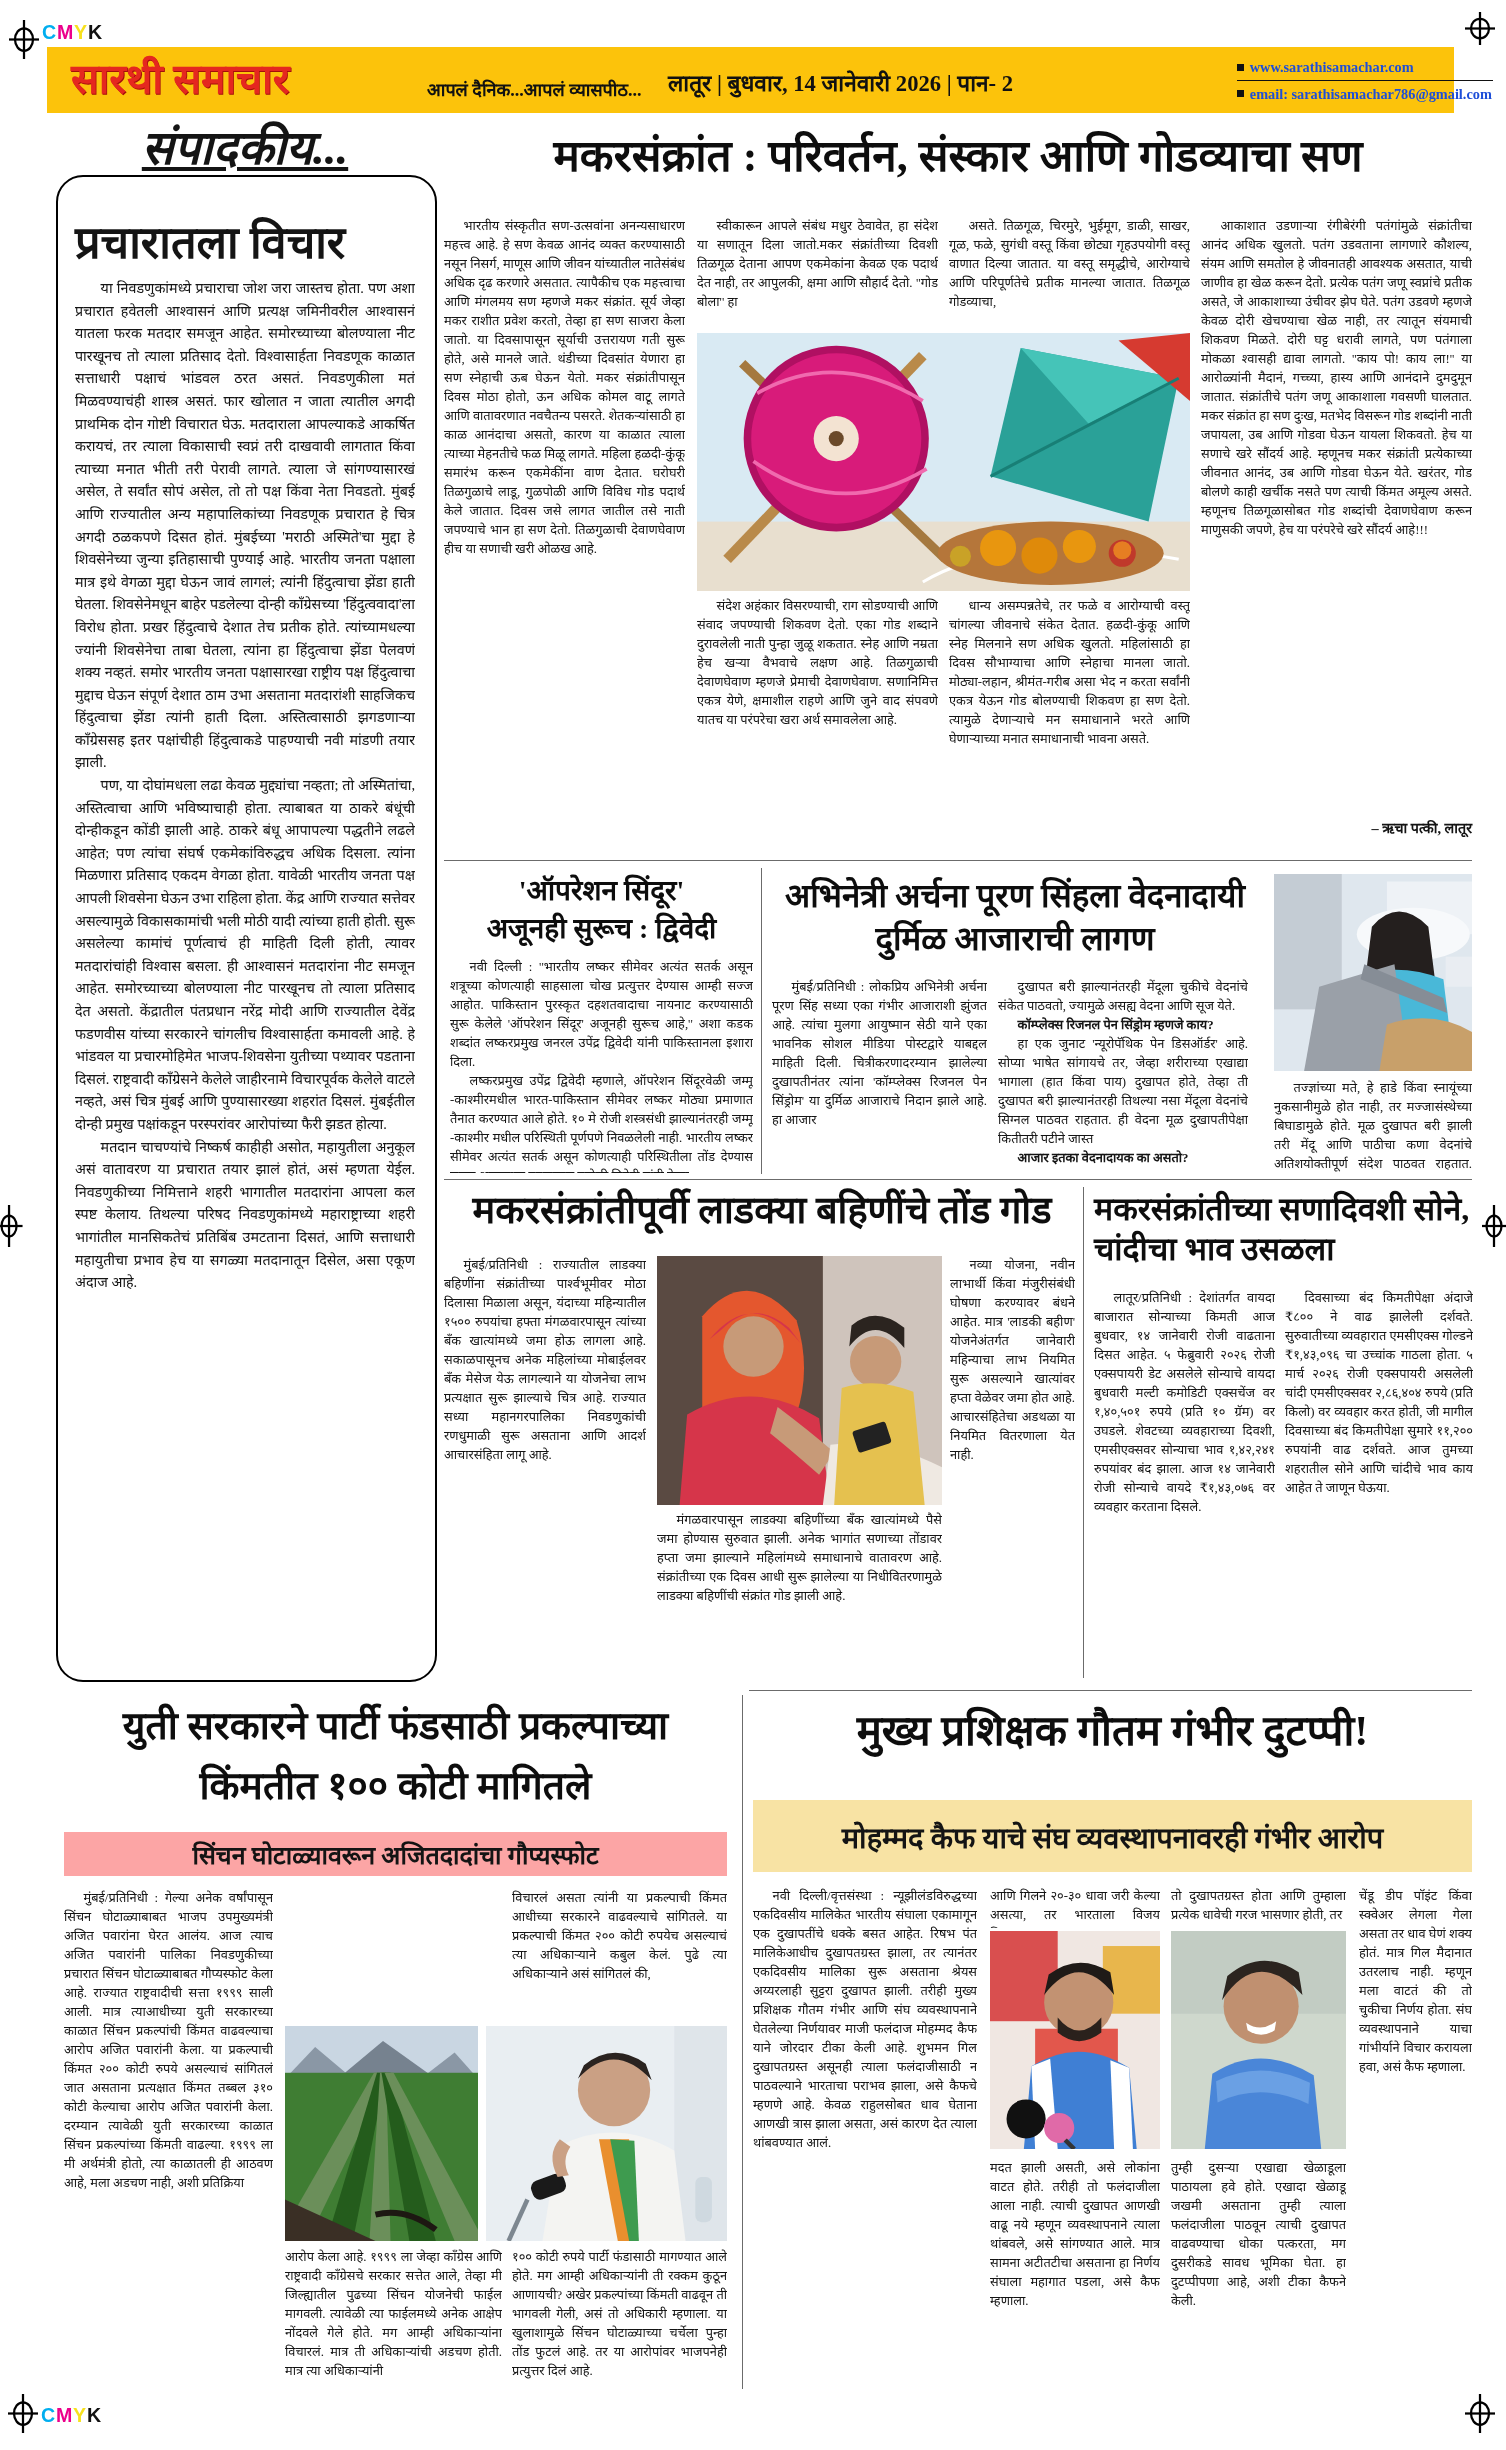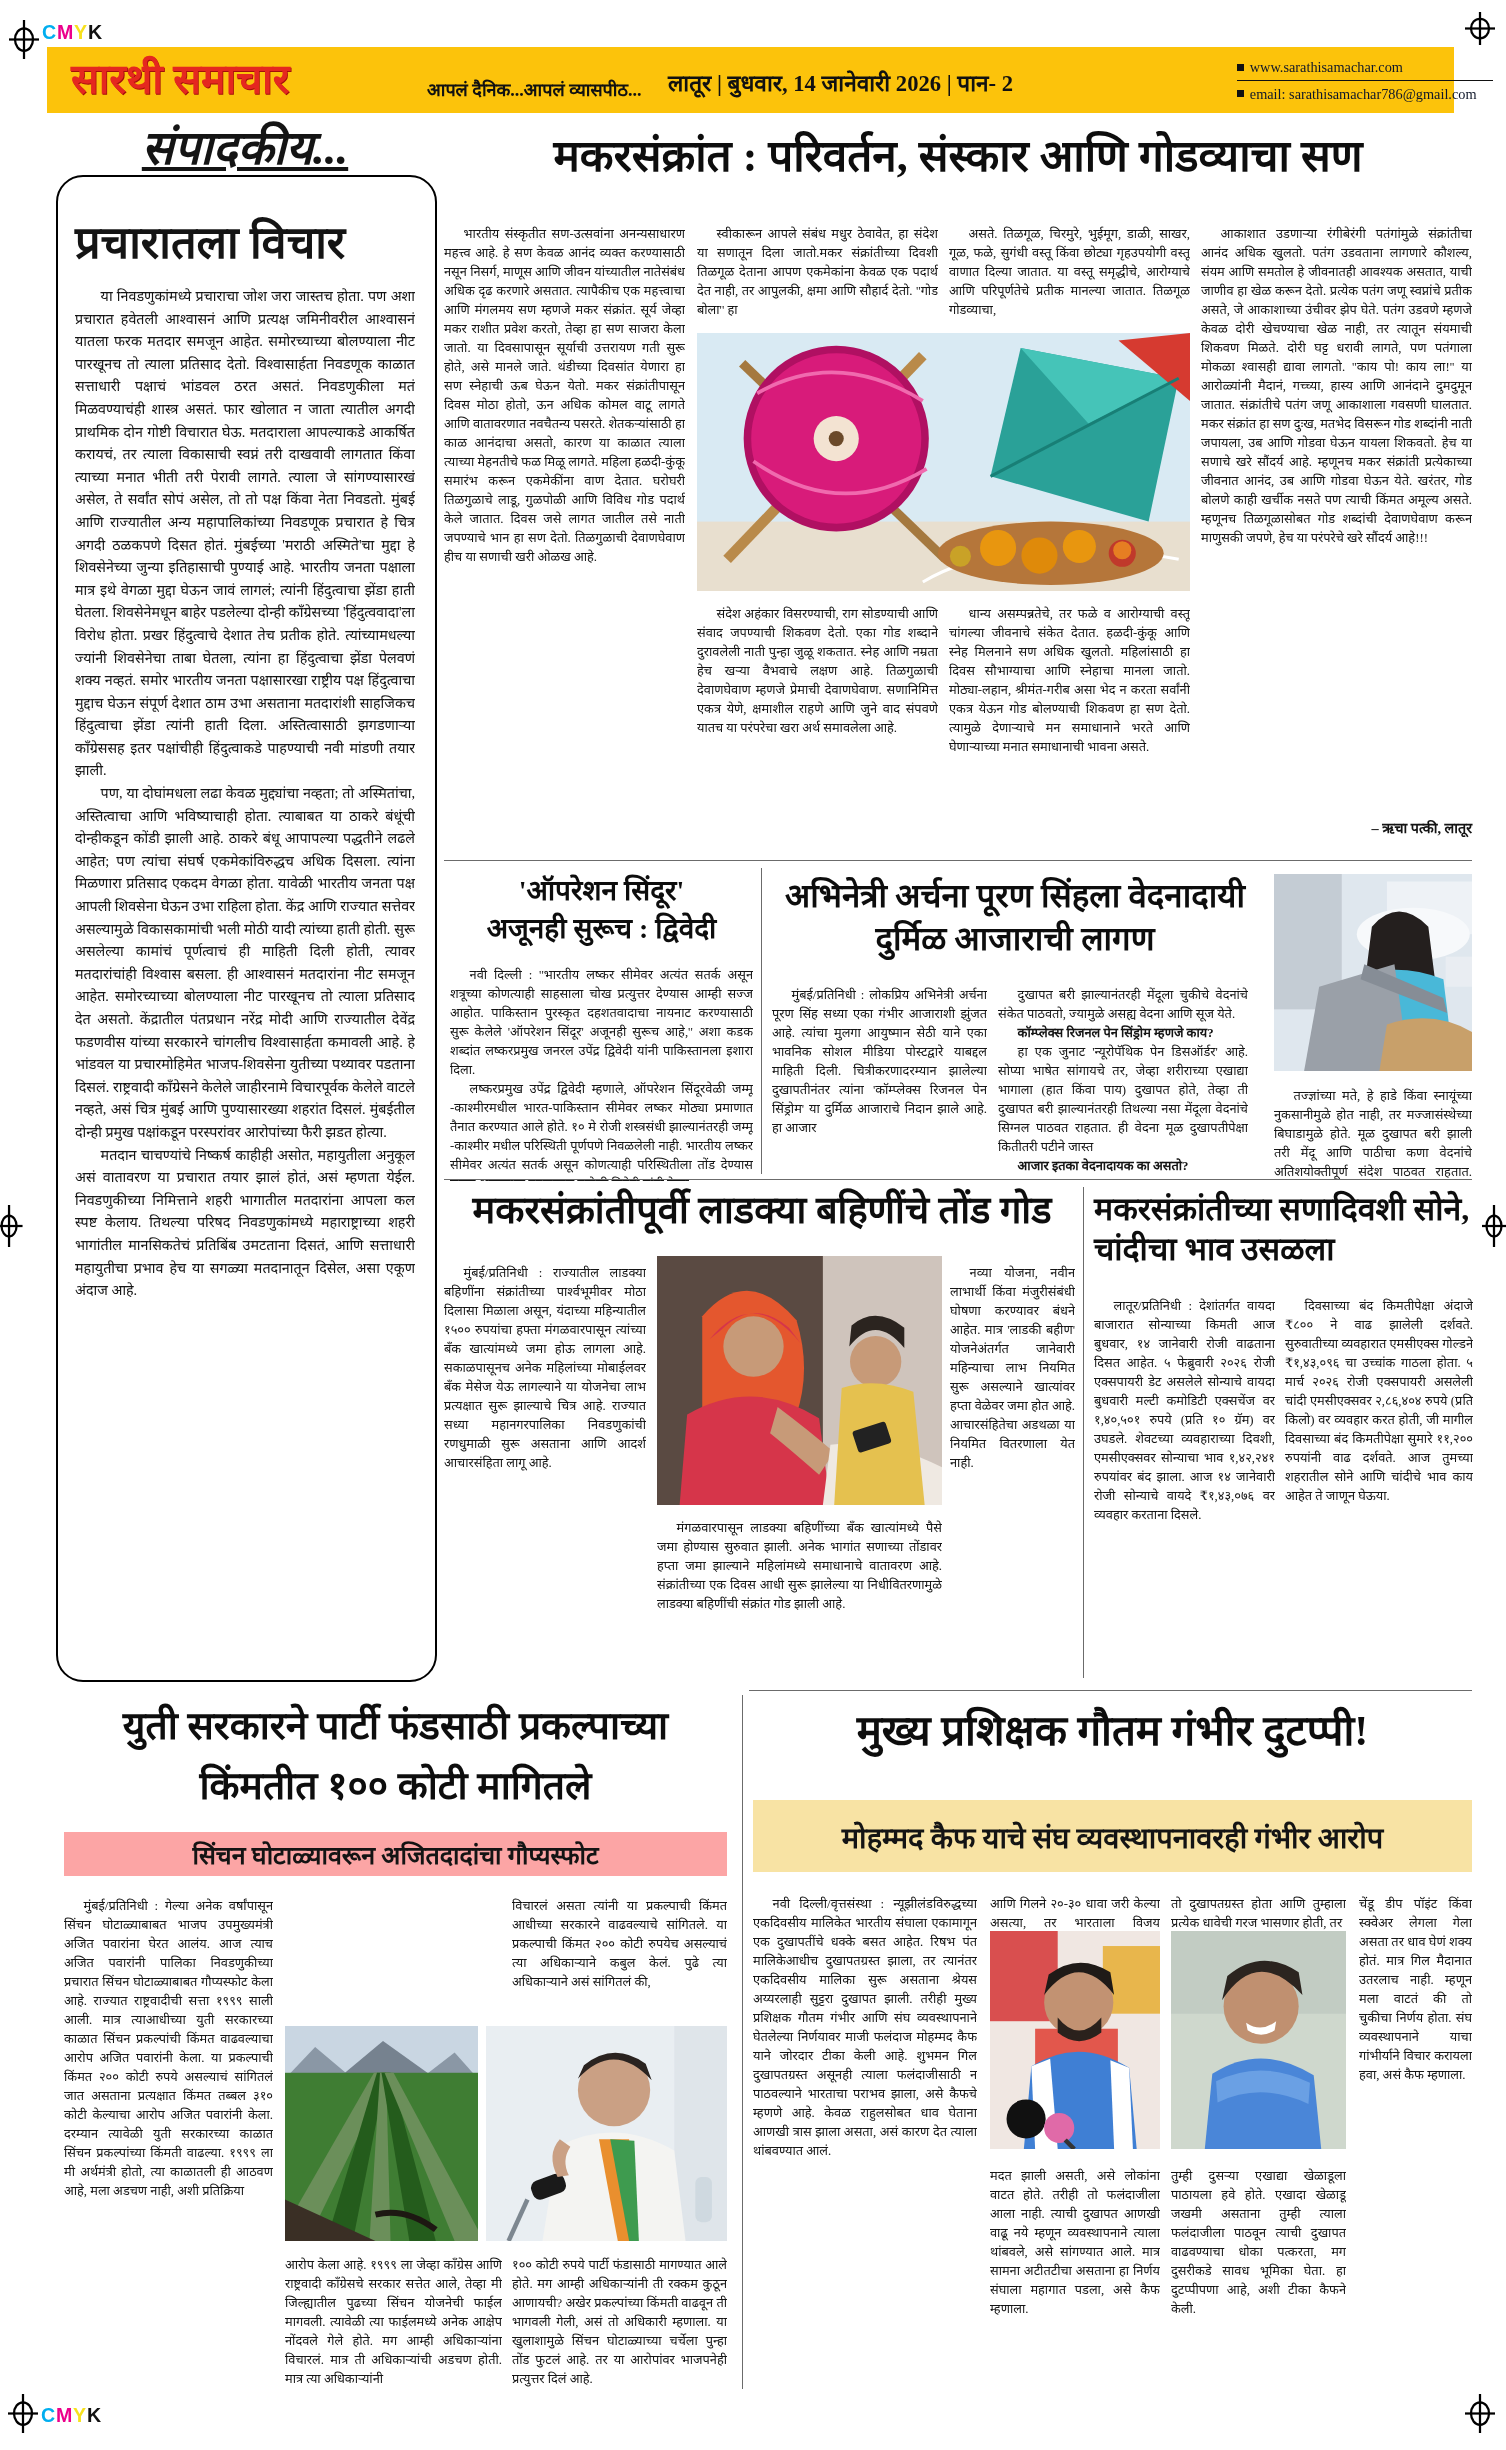--- a/index.html
+++ b/index.html
@@ -1,34 +1,34 @@
 <!DOCTYPE html>
 <html style="font-size:12px"><head>
 <meta charset="utf-8">
 <style>
   html,body{margin:0;padding:0;background:#ffffff;}
   .page{position:relative;width:1506px;height:2450px;background:#fff;overflow:hidden;
         font-family:"Liberation Serif","DejaVu Serif",serif;color:#141414;}
   .abs{position:absolute;}
-  .j{text-align:justify;margin-top:8px;}
+  .j{text-align:justify;}
   .col{font-size:12.8px;line-height:19px;overflow:hidden;}
   .col p{margin:0;text-indent:19.6px;}
   .hl{font-weight:bold;color:#0d0d0d;letter-spacing:0;}
   .center{text-align:center;}
   .hrule{border-top:1.5px solid #6b6b6b;height:0;}
   .vrule{border-left:1.5px solid #6b6b6b;width:0;}
   .photo{overflow:hidden;background:#dde4ea;}
   .photo svg{display:block;width:100%;height:100%;}
   
   .masthead{background:#fcc30b;display:block;}
   .mast-title{font-size:41px;font-weight:bold;color:#e5281f;line-height:1;
               text-shadow:0.8px 0.8px 0 #a30f0a;}
   .mast-tag{font-size:18px;font-weight:bold;color:#111;}
   .mast-date{font-size:22.6px;font-weight:bold;color:#111;}
-  .mast-contact{font-size:14.3px;font-weight:normal;color:#0f172a;line-height:22.6px;}
+  .mast-contact{font-size:14.3px;font-weight:bold;color:#1d4ed8;line-height:22.6px;}
   .mast-contact .row{display:flex;align-items:center;gap:6px;}
   .sep{border-top:1.5px solid #111;margin:1.5px 0;}
   .sq{display:inline-block;width:6.8px;height:6.8px;background:#111;}
   
   .edit-box{border:2.3px solid #000;border-radius:27px;}
   .edit-title{font-size:47px;font-weight:bold;font-style:italic;text-decoration:underline;
               background:#fff;padding:0 13.6px;line-height:1.05;}
   .edit-head{font-size:45px;font-weight:bold;line-height:1.05;}
   .edit-body{font-size:14.3px;line-height:22.6px;overflow:hidden;}
   .edit-body p{margin:0;text-indent:25.6px;}

